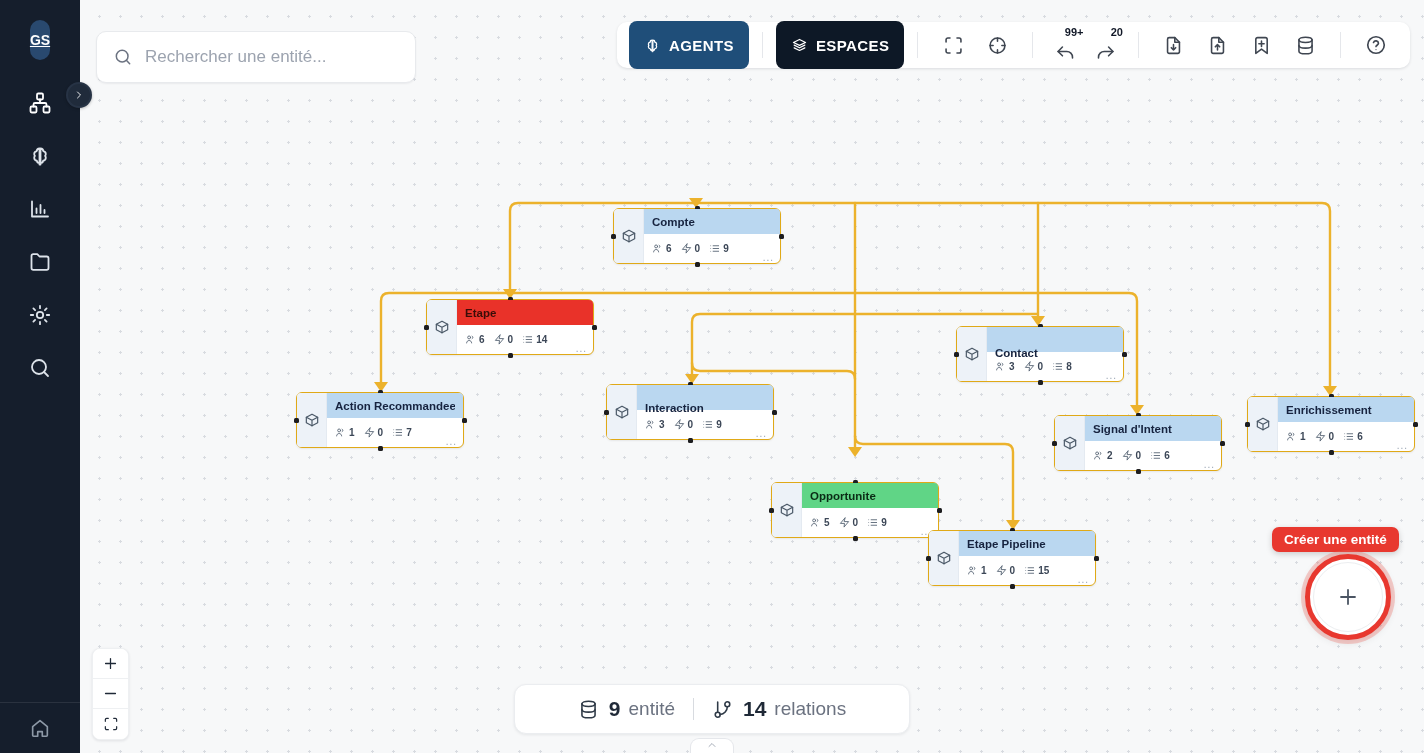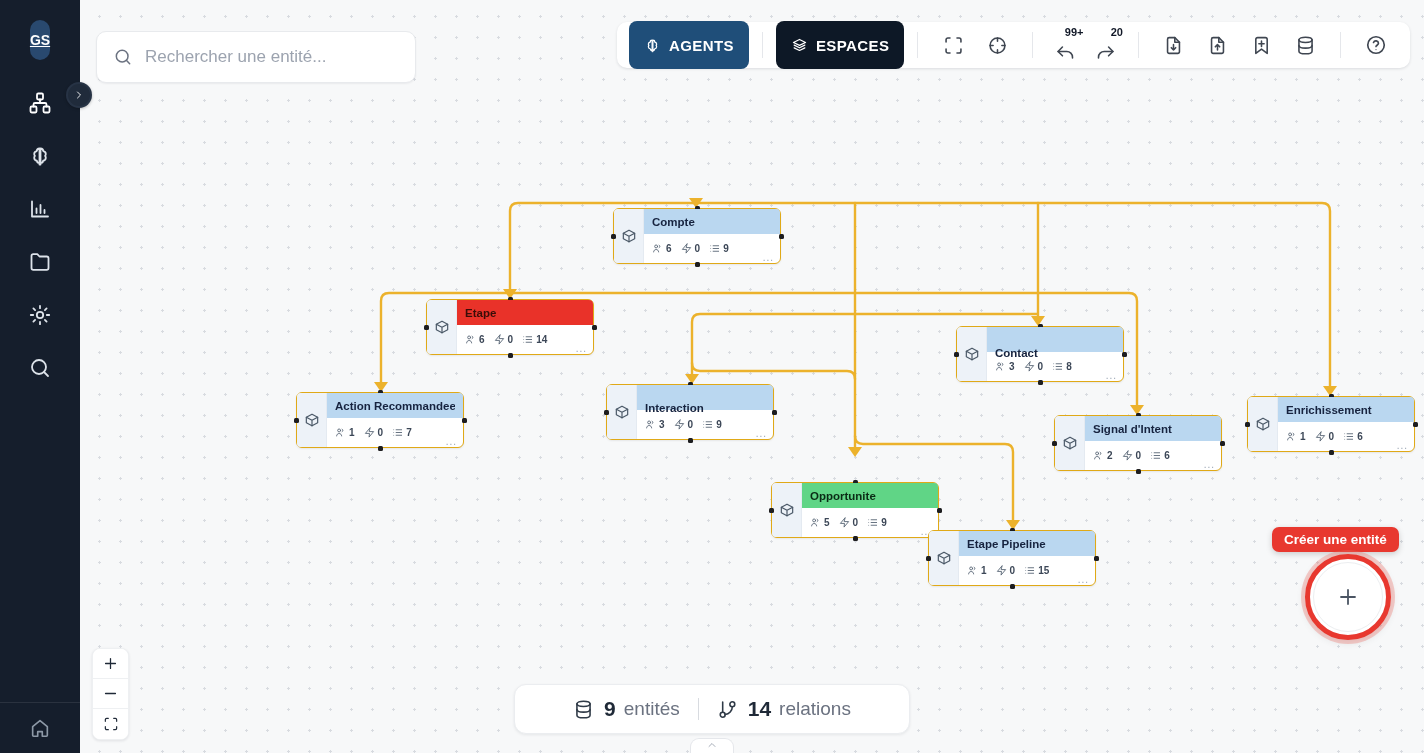--- a/index.html
+++ b/index.html
@@ -698,21 +698,21 @@
 
 <div class="statusbar">
   <span class="sb-icon">
     <svg class="ic" width="21" height="21" viewBox="0 0 24 24">
         <ellipse cx="12" cy="5.5" rx="7.5" ry="3"></ellipse>
         <path d="M4.5 5.5V12c0 1.66 3.36 3 7.5 3s7.5-1.34 7.5-3V5.5"></path>
         <path d="M4.5 12v6.5c0 1.66 3.36 3 7.5 3s7.5-1.34 7.5-3V12"></path>
       </svg>
   </span>
   <span class="sb-count">9</span>
-  <span class="sb-label">entités</span>
+  <span class="sb-label">entité</span>
   <span class="sb-sep"></span>
   <span class="sb-icon">
     <svg class="ic" width="21" height="21" viewBox="0 0 24 24">
         <circle cx="6.5" cy="18" r="2.8"></circle>
         <circle cx="17.5" cy="6" r="2.8"></circle>
         <path d="M6.5 15.2V3.5"></path>
         <path d="M17.5 8.8a9 9 0 0 1-8.2 8.9"></path>
       </svg>
   </span>
   <span class="sb-count">14</span>

